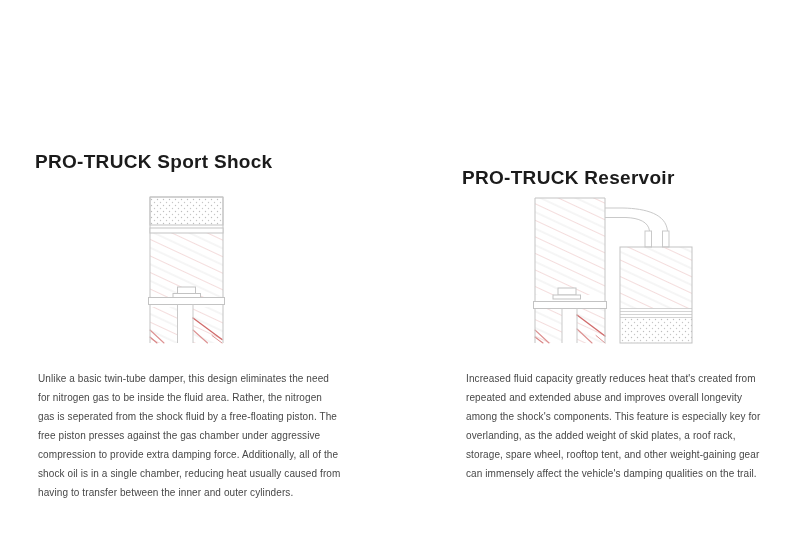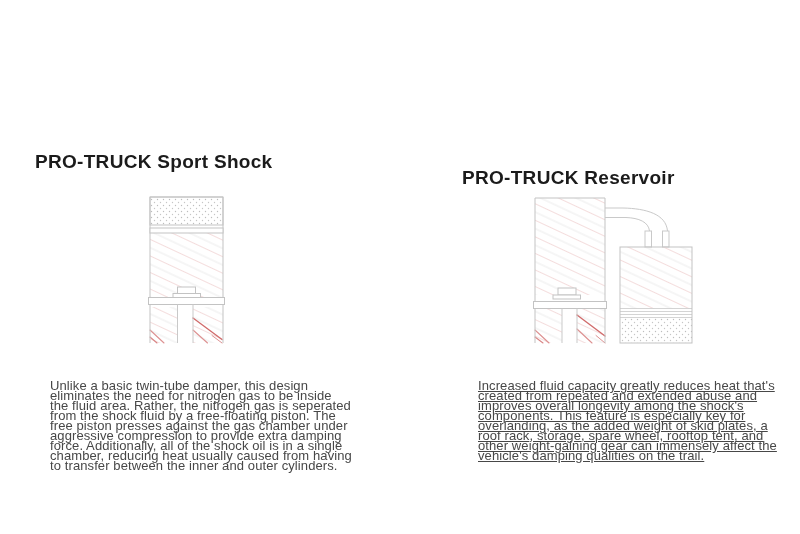--- a/index.html
+++ b/index.html
@@ -5,27 +5,27 @@
   html,body{margin:0;padding:0;background:#ffffff;}
   .page{
     position:relative;width:800px;height:534px;background:#ffffff;overflow:hidden;
     font-family:"Liberation Sans",sans-serif;
   }
   .col-title{
     position:absolute;margin:0;font-size:19px;font-weight:700;letter-spacing:.3px;
     color:#1b1b1b;line-height:22px;font-family:"Liberation Sans",sans-serif;
   }
   .col-desc{
-    position:absolute;margin:16px;width:303px;font-size:13px;line-height:10px;
+    position:absolute;margin:4px;width:303px;font-size:10px;line-height:19px;
     color:#474747;letter-spacing:.1px;
   }
   #title-left{left:35px;top:151px;}
   #title-right{left:462px;top:167px;}
   #desc-left{left:34px;top:365px;}
-  #desc-right{left:462px;top:365px;text-decoration:underline;}
+  #desc-right{left:462px;top:365px;}
   .diag{position:absolute;}
   #diag-left{left:140px;top:190px;width:110px;height:160px;}
   #diag-right{left:525px;top:190px;width:180px;height:160px;}
 </style>
 </head>
 <body>
 
 <div class="page">
 
   <section>

